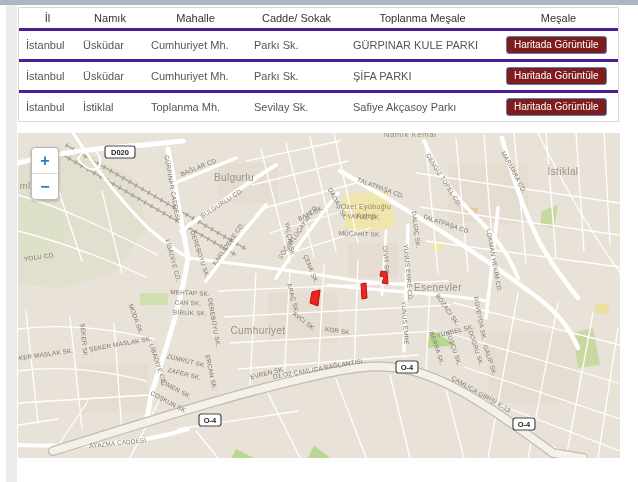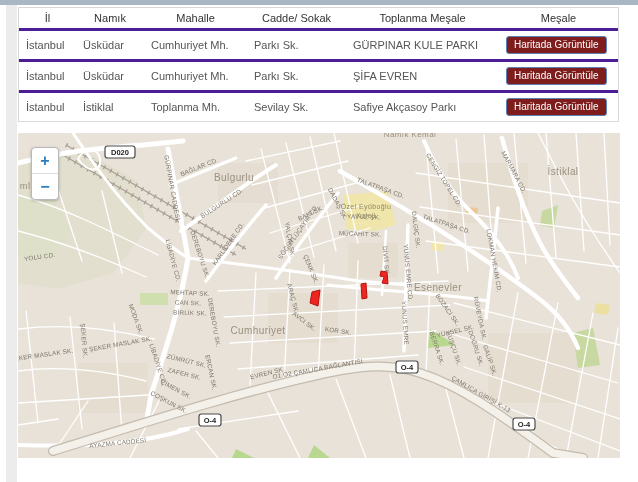--- a/index.html
+++ b/index.html
@@ -81,21 +81,21 @@
           <td>Cumhuriyet Mh.</td>
           <td>Parkı Sk.</td>
           <td>GÜRPINAR KULE PARKI</td>
           <td><button class="btn-map">Haritada Görüntüle</button></td>
         </tr>
         <tr>
           <td>İstanbul</td>
           <td>Üsküdar</td>
           <td>Cumhuriyet Mh.</td>
           <td>Parkı Sk.</td>
-          <td>ŞİFA EVREN</td>
+          <td>ŞİFA PARKI</td>
           <td><button class="btn-map">Haritada Görüntüle</button></td>
         </tr>
         <tr>
           <td>İstanbul</td>
           <td>İstiklal</td>
           <td>Toplanma Mh.</td>
           <td>Sevilay Sk.</td>
           <td>Safiye Akçasoy Parkı</td>
           <td><button class="btn-map">Haritada Görüntüle</button></td>
         </tr>

